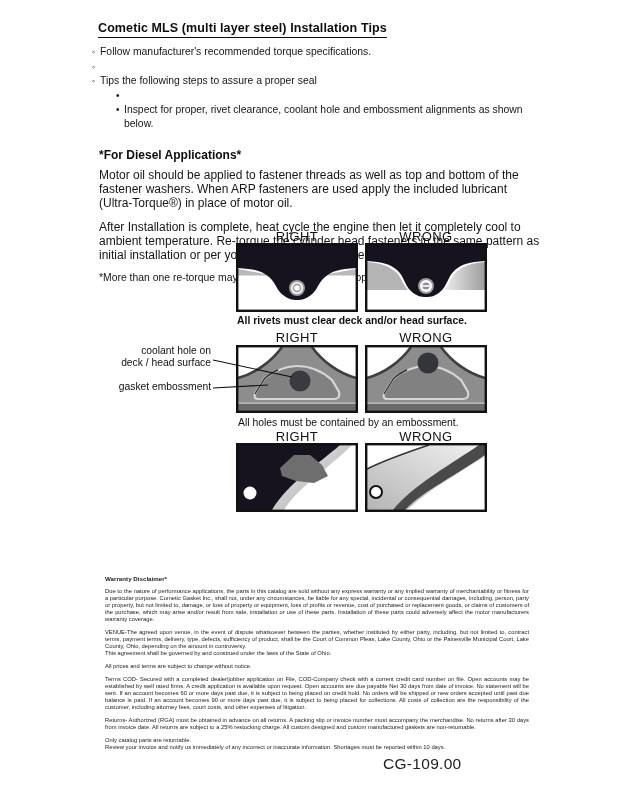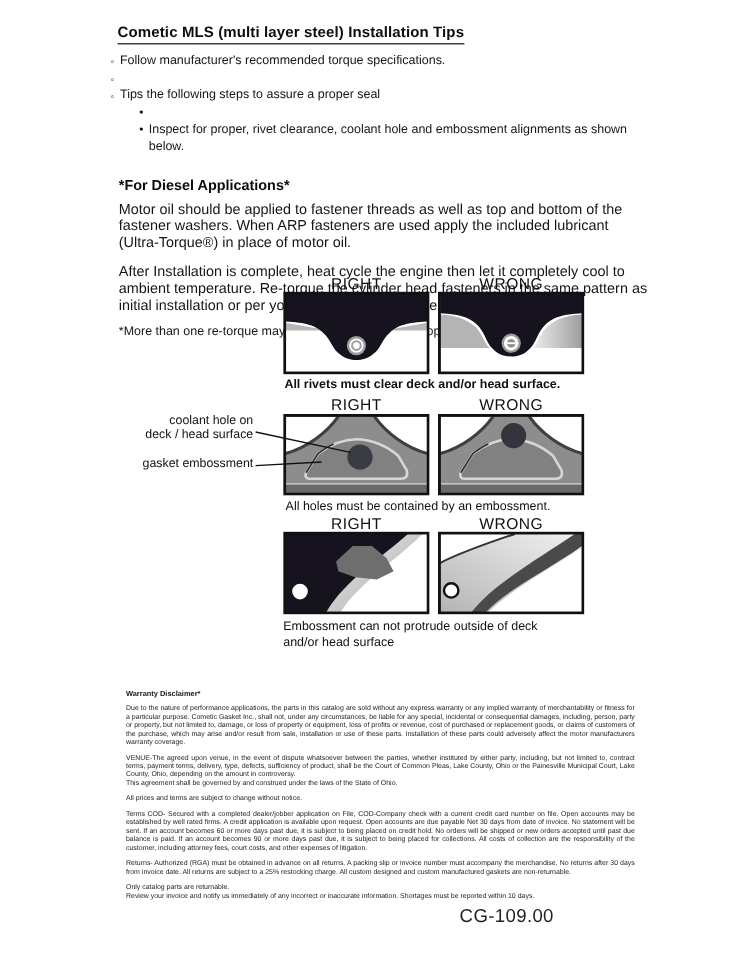--- a/index.html
+++ b/index.html
@@ -208,24 +208,20 @@
       <rect x="1.2" y="1.2" width="119.6" height="66.6" fill="url(#g3w)"></rect>
       <path d="M120,14 L120,67 L42,67 C62,48 94,30 120,14 Z" fill="#ffffff"></path>
       <path d="M114,2 L120,2 L120,12 C92,32 58,48 40,67 L28,67 C48,42 88,20 114,2 Z" fill="#4a4a4a"></path>
       <path d="M2,2 L64,2 C40,10 18,18 2,26 Z" fill="#ffffff"></path>
       <path d="M64,2 C40,10 18,18 2,26" fill="none" stroke="#333333" stroke-width="1.6"></path>
       <circle cx="11" cy="49" r="6" fill="#ffffff" stroke="#111111" stroke-width="2"></circle>
       <rect x="1.2" y="1.2" width="119.6" height="66.6" fill="none" stroke="#111111" stroke-width="2.4"></rect>
     </svg>
   </div>
 
-  <div class="fig-caption" style="left:236px; top:516px;">
-    <div>Embossment can not protrude outside of deck</div>
-    <div>and/or head surface</div>
-  </div>
 
   <svg id="leader-overlay">
     <line x1="213" y1="360" x2="292" y2="377" stroke="#111111" stroke-width="1.1"></line>
     <line x1="213" y1="388" x2="268" y2="385" stroke="#111111" stroke-width="1.1"></line>
   </svg>
 
   <div class="legal">
     <div class="legal-heading">Warranty Disclaimer*</div>
     <p>Due to the nature of performance applications, the parts in this catalog are sold without any express warranty or any implied warranty of merchantability or fitness for a particular purpose.  Cometic Gasket Inc., shall not, under any circumstances, be liable for any special, incidental or consequential damages, including, person, party or property, but not limited to, damage, or loss of property or equipment, loss of profits or revenue, cost of purchased or replacement goods, or claims of customers of the purchase, which may arise and/or result from sale, installation or use of these parts.  Installation of these parts could adversely affect the motor manufacturers warranty coverage.</p>
     <p>VENUE-The agreed upon venue, in the event of dispute whatsoever between the parties, whether instituted by either party, including, but not limited to, contract terms, payment terms, delivery, type, defects, sufficiency of product, shall be the Court of Common Pleas, Lake County, Ohio or the Painesville Municipal Court, Lake County, Ohio, depending on the amount in controversy.

